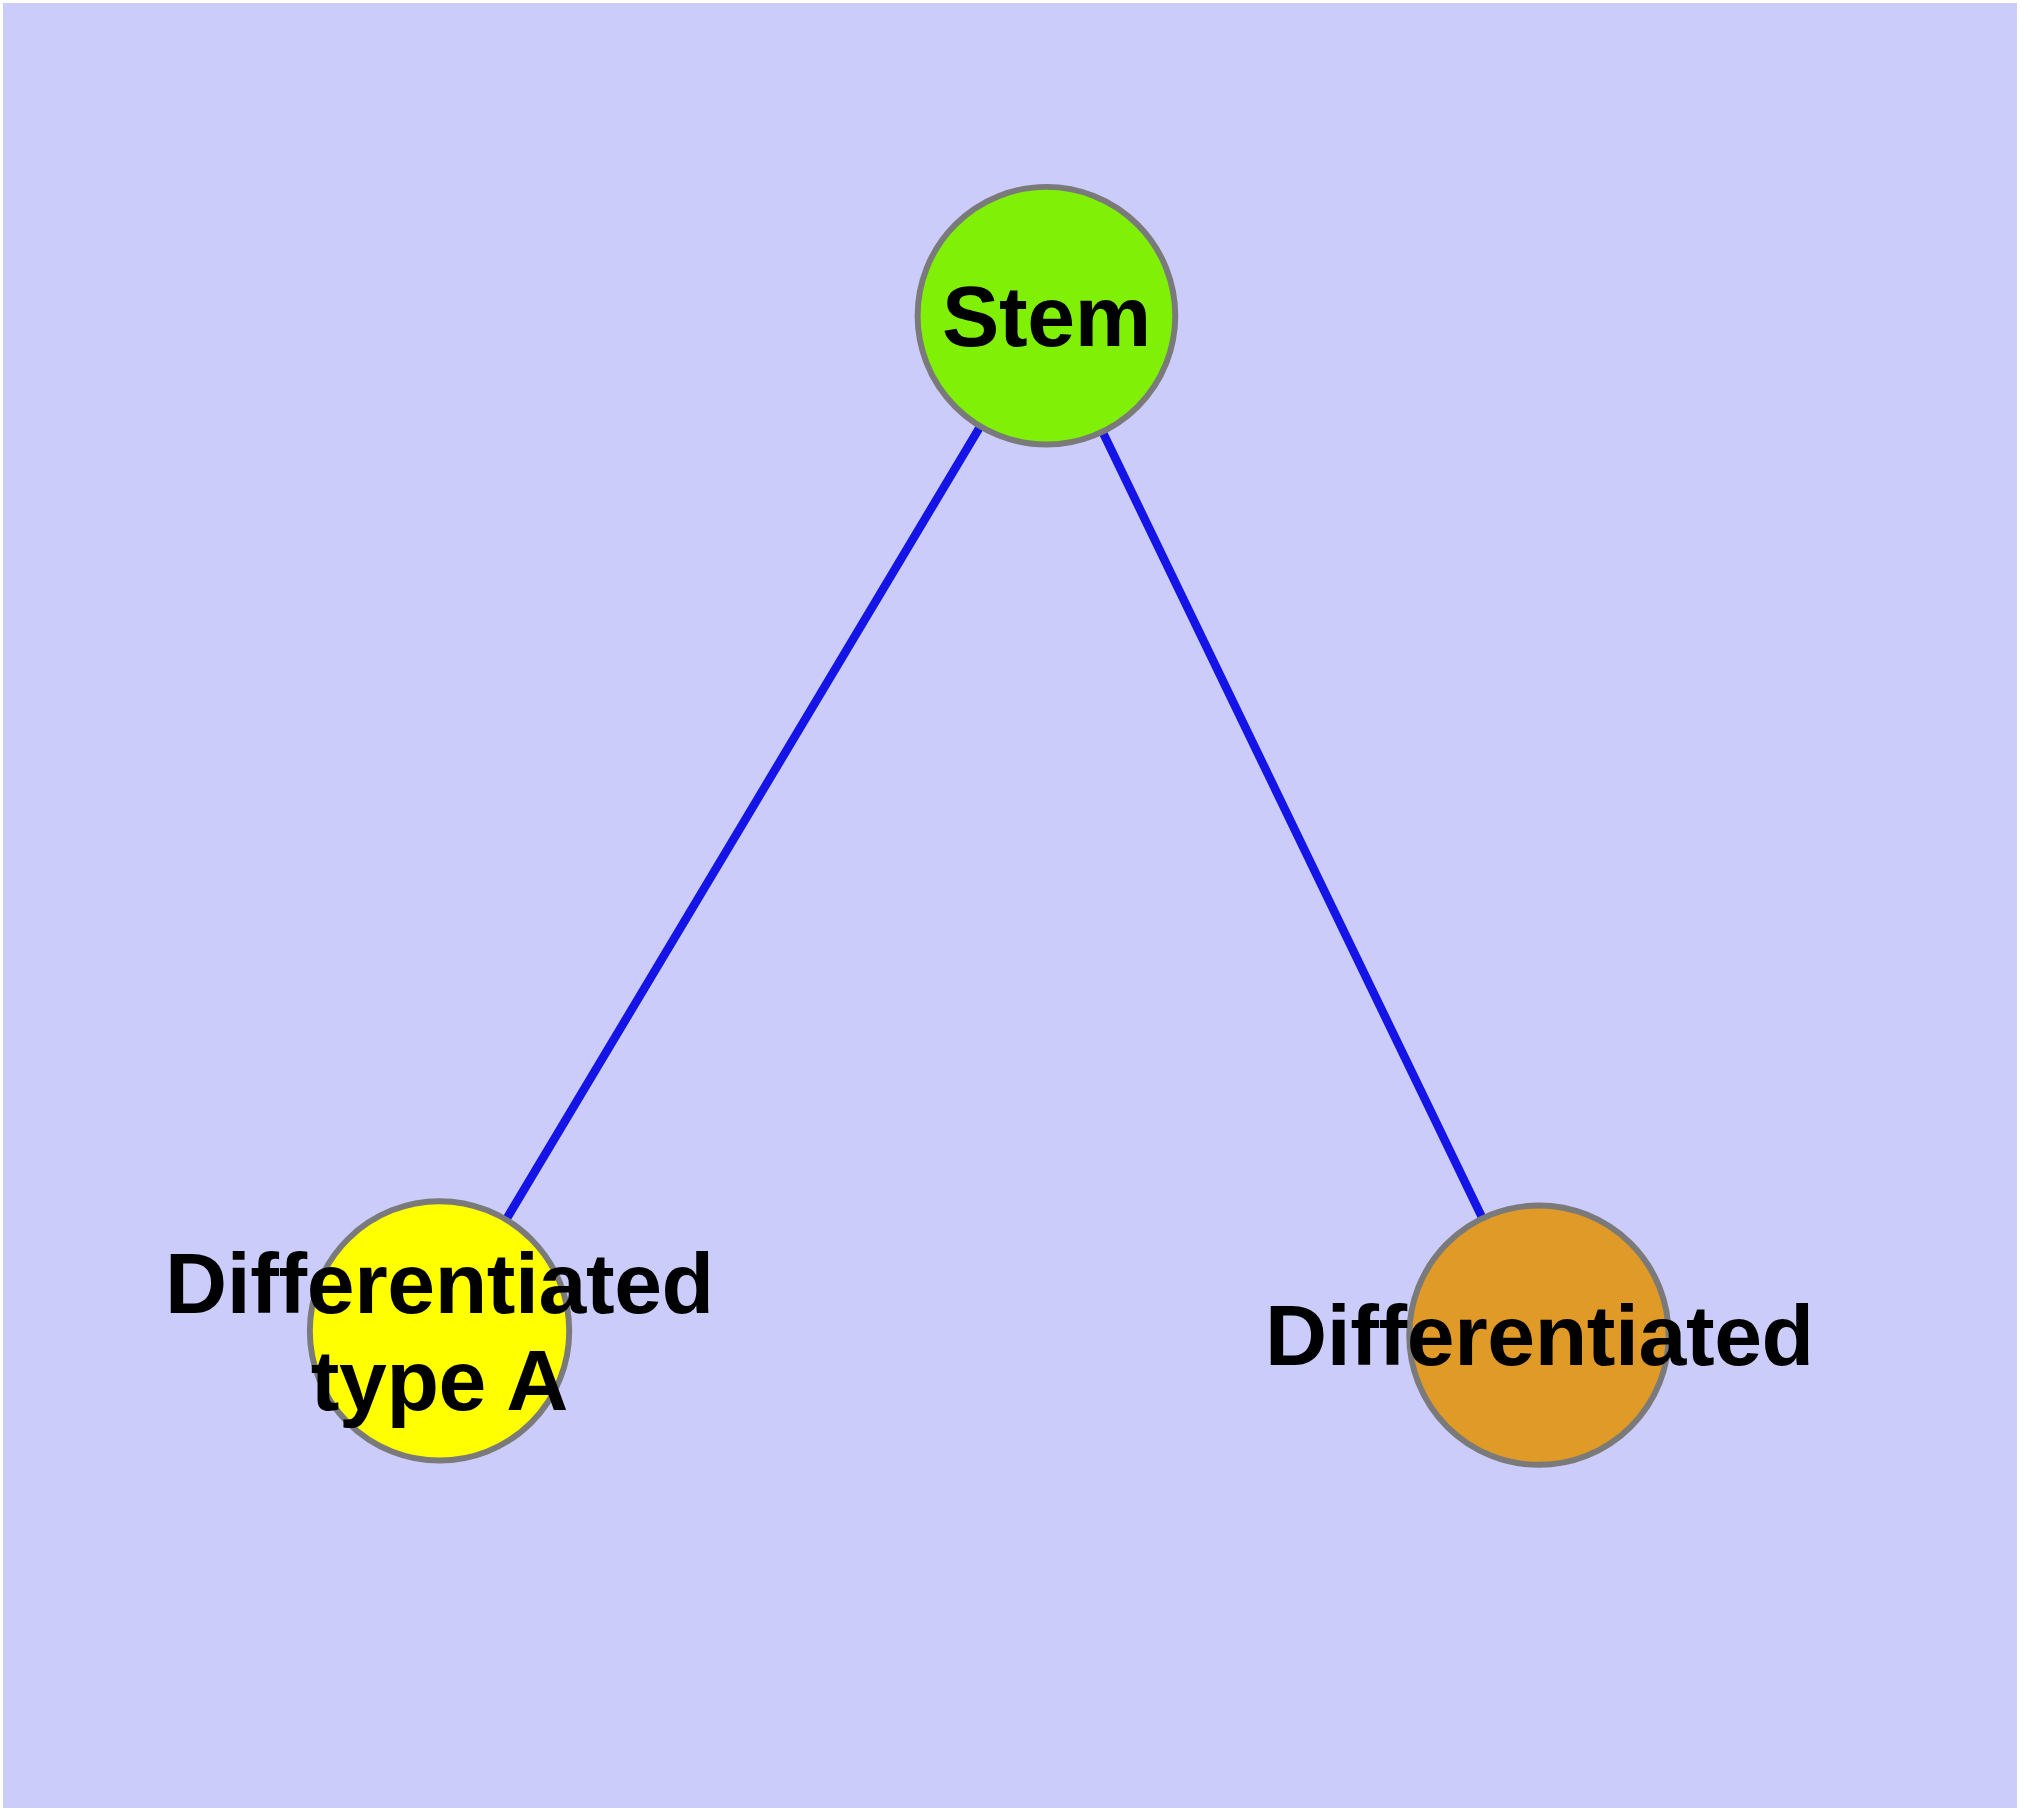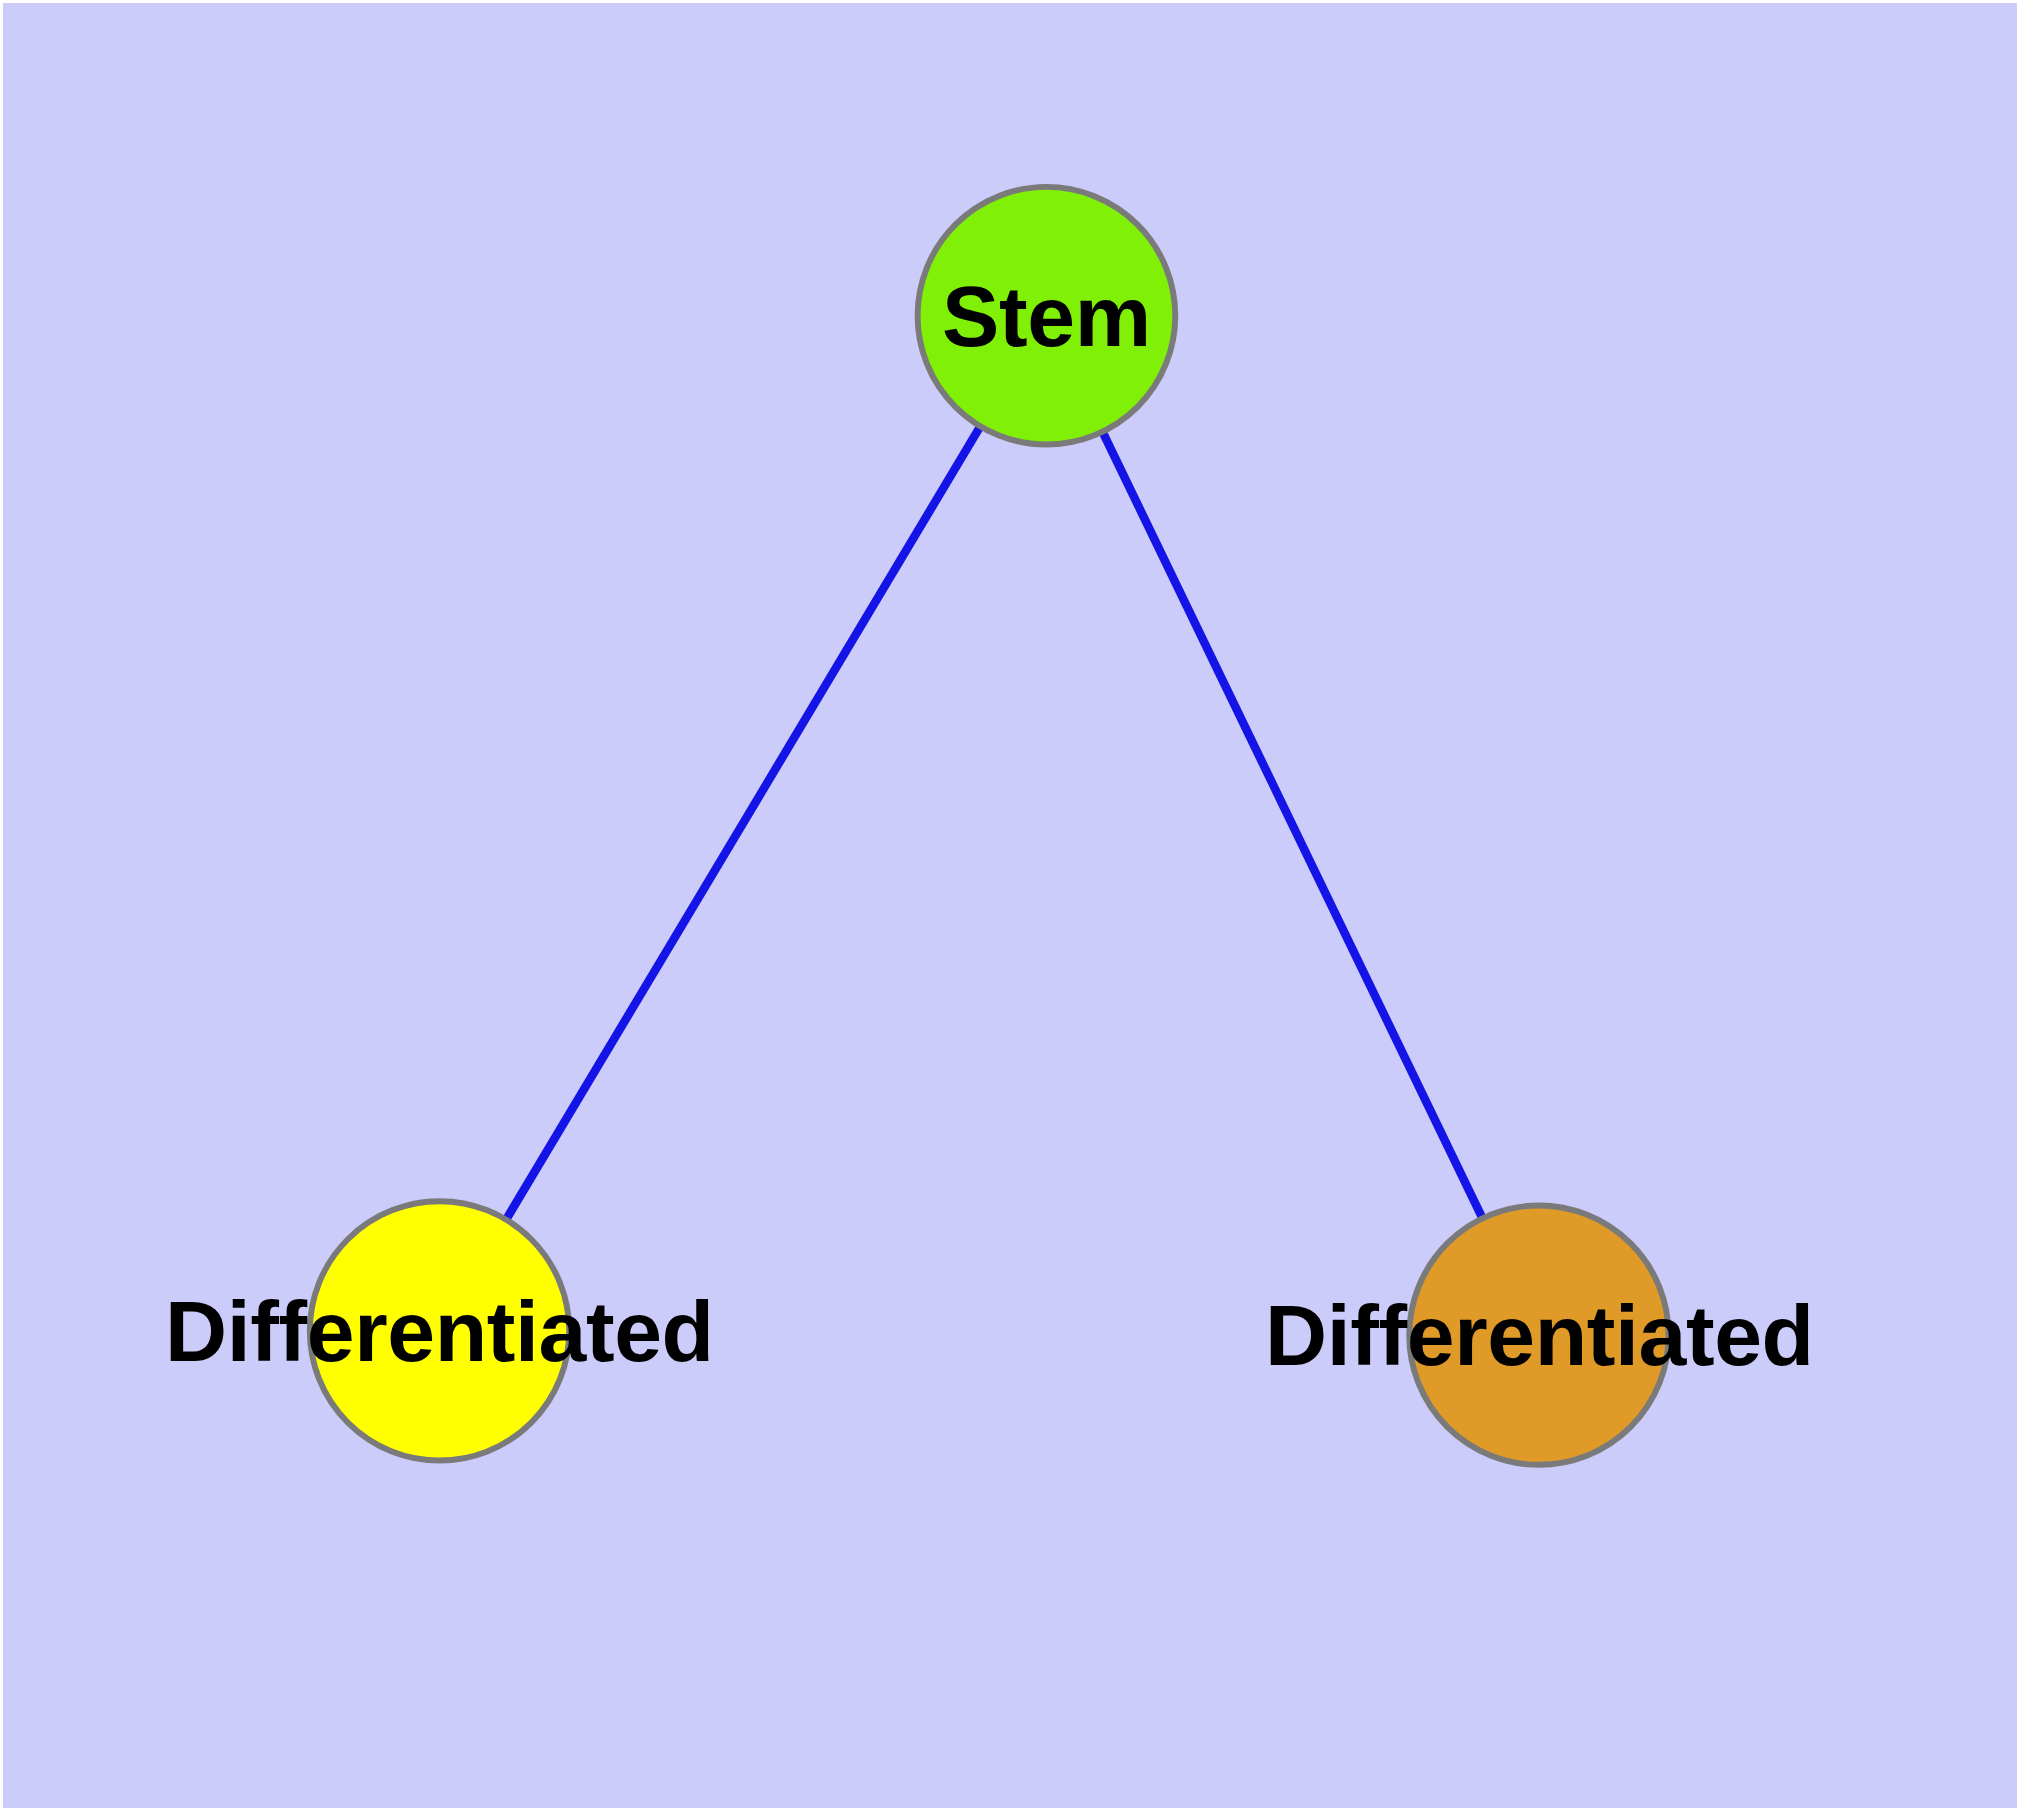--- a/index.html
+++ b/index.html
@@ -64,19 +64,19 @@
         </g>
       <g id="nodes-layer">
           <circle cx="1231" cy="369" r="152" fill="#80f007" stroke="#7a7a7a" stroke-width="7"></circle>
           <circle cx="515" cy="1567" r="153" fill="#ffff00" stroke="#7a7a7a" stroke-width="7"></circle>
           <circle cx="1812" cy="1572" r="153" fill="#e09a28" stroke="#7a7a7a" stroke-width="7"></circle>
         </g>
     </svg>
 
     <div id="labels-layer">
         <div class="node-label" style="left: 1043px; top: 313px; font-size: 86px; color: rgb(0, 0, 0);"><div>Stem</div></div>
-        <div class="node-label" style="left: 436px; top: 1328px; font-size: 86px; color: rgb(0, 0, 0);"><div>Differentiated</div></div>
+        <div class="node-label" style="left: 436px; top: 1328px; font-size: 86px; color: rgb(0, 0, 0);"><div>Differentiated</div><div>type A</div></div>
         <div class="node-label" style="left: 1536px; top: 1332px; font-size: 86px; color: rgb(0, 0, 0);"><div>Differentiated</div></div>
       </div>
 
   </div>
 </div>
 
 
 </body></html>

